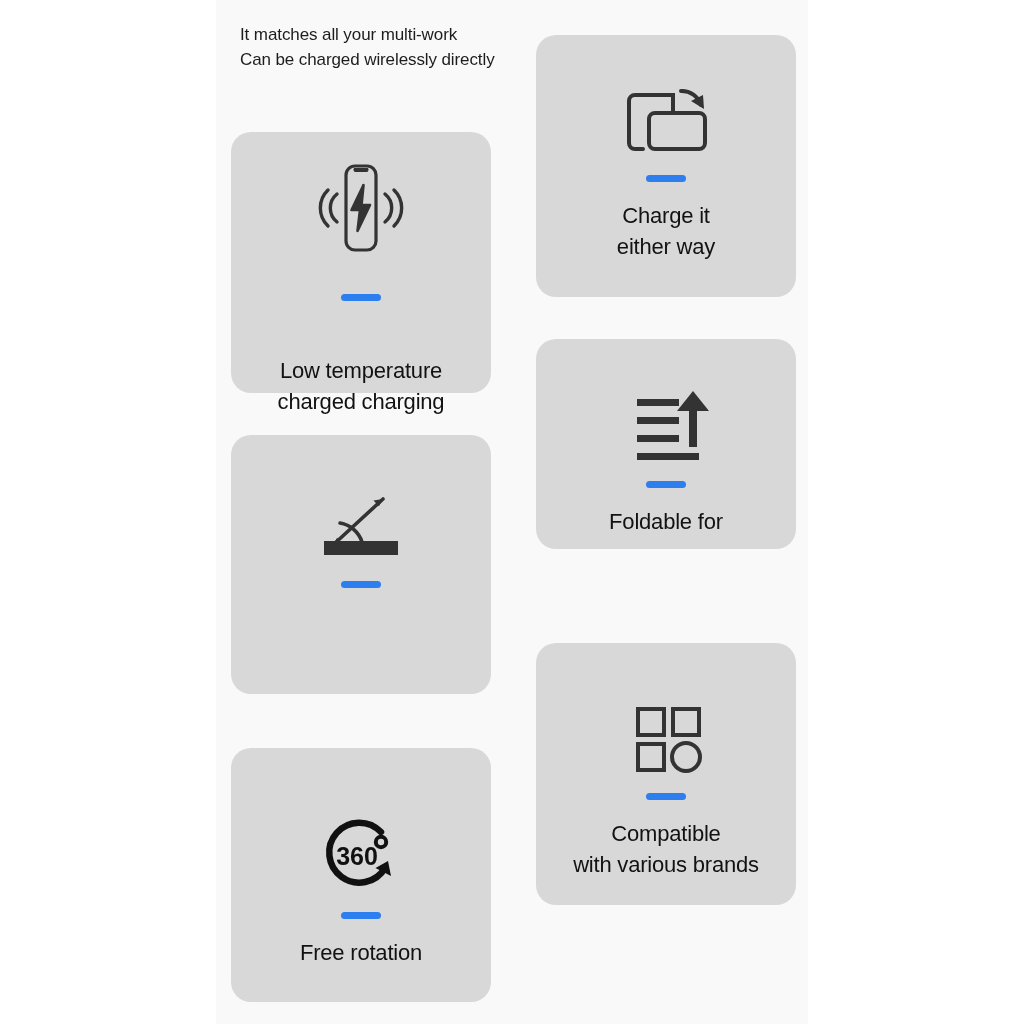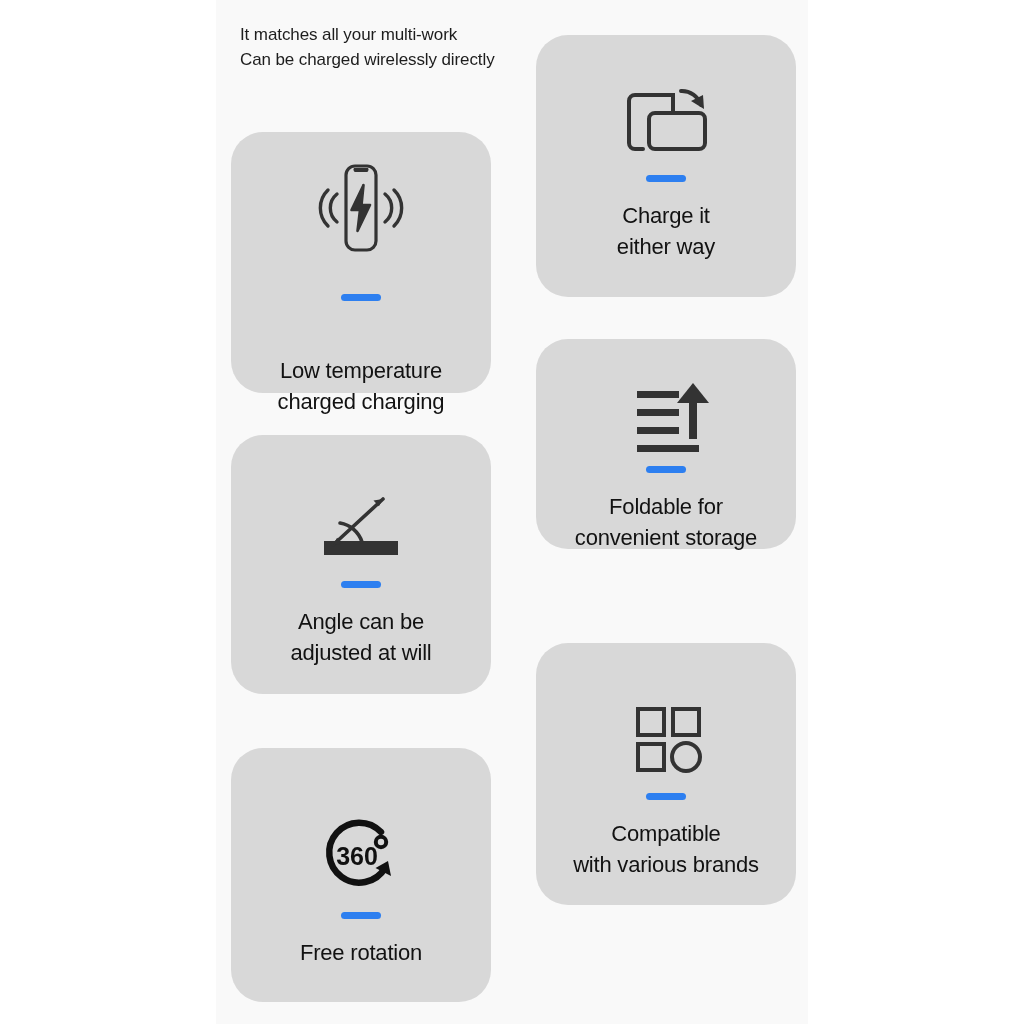--- a/index.html
+++ b/index.html
@@ -53,21 +53,21 @@
     width: 260px;
   }
   #col-left  { left: 15px;  }
   #col-right { left: 320px; }
 
   
   .card {
     position: absolute;
     width: 260px;
     background: #d8d8d8;
-    border-radius: 32px;
+    border-radius: 20px;
     box-sizing: border-box;
     display: flex;
     flex-direction: column;
     align-items: center;
   }
 
   .card-icon {
     display: flex;
     align-items: center;
     justify-content: center;
@@ -131,24 +131,20 @@
         <div class="card-icon">
           <svg width="110" height="90" viewBox="0 0 110 90" fill="none">
             <rect x="18" y="60" width="74" height="14" fill="#333333"></rect>
             <path d="M27 64 L77 18" stroke="#333333" stroke-width="3.6" stroke-linecap="round"></path>
             <path d="M77 18 l-9.5 1.6 l5.4 5.6 z" fill="#333333"></path>
             <path d="M27 64 l9.5 -1.6 l-5.4 -5.6 z" fill="#333333"></path>
             <path d="M34 42 a28 28 0 0 1 22 19" stroke="#333333" stroke-width="3.6" stroke-linecap="round" fill="none"></path>
           </svg>
         </div>
         <div class="accent-pill"></div>
-        <div class="card-title">
-          <span>Angle can be</span><br>
-          <span>adjusted at will</span>
-        </div>
       </div>
 
       <div class="card" style="top:748px; height:254px; padding-top:54px;">
         <div class="card-icon">
           <svg width="100" height="90" viewBox="0 0 100 90" fill="none">
             <path d="M70 20 A30 30 0 1 0 74 56" stroke="#111111" stroke-width="6.5" stroke-linecap="round" fill="none"></path>
             <path d="M80 64 l-3 -15 l-12.5 7 z" fill="#111111"></path>
             <text x="46" y="53" font-family="'Liberation Sans', sans-serif" font-size="25" font-weight="bold" fill="#111111" text-anchor="middle">360</text>
             <circle cx="70" cy="30" r="5.2" stroke="#111111" stroke-width="4" fill="none"></circle>
           </svg>
@@ -186,21 +182,20 @@
             <rect x="26" y="38" width="42" height="7" fill="#333333"></rect>
             <rect x="26" y="56" width="42" height="7" fill="#333333"></rect>
             <rect x="26" y="74" width="62" height="7" fill="#333333"></rect>
             <rect x="78" y="28" width="8" height="40" fill="#333333"></rect>
             <path d="M82 12 l-16 20 h32 z" fill="#333333"></path>
           </svg>
         </div>
         <div class="accent-pill"></div>
         <div class="card-title">
           <span>Foldable for</span><br>
-          <span>convenient storage</span>
         </div>
       </div>
 
       <div class="card" style="top:643px; height:262px; padding-top:40px;">
         <div class="card-icon">
           <svg width="100" height="90" viewBox="0 0 100 90" fill="none">
             <rect x="22" y="16" width="26" height="26" stroke="#333333" stroke-width="4" fill="none"></rect>
             <rect x="57" y="16" width="26" height="26" stroke="#333333" stroke-width="4" fill="none"></rect>
             <rect x="22" y="51" width="26" height="26" stroke="#333333" stroke-width="4" fill="none"></rect>
             <circle cx="70" cy="64" r="14" stroke="#333333" stroke-width="4" fill="none"></circle>

